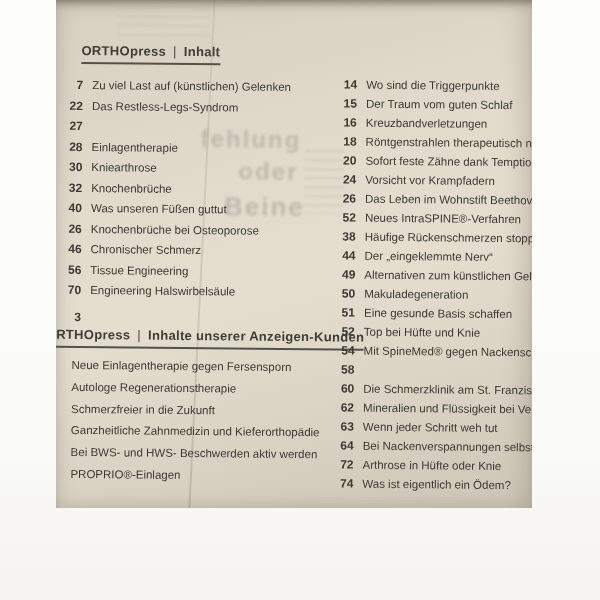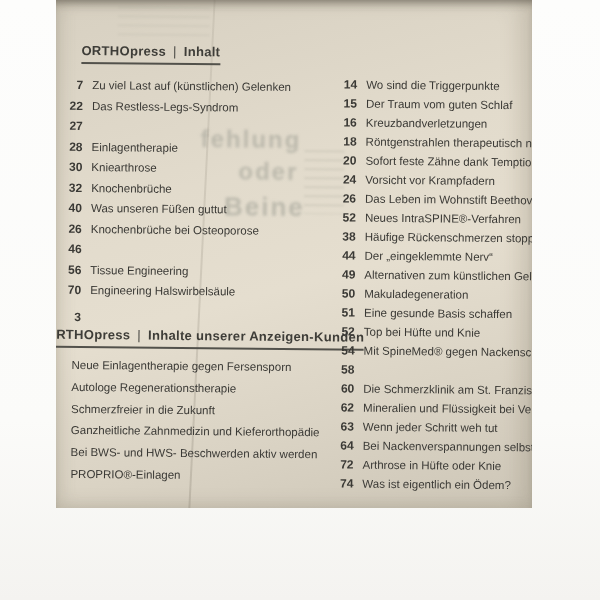--- a/index.html
+++ b/index.html
@@ -105,20 +105,21 @@
         <div class="toc-row">
           <span class="num">40</span>
           <span class="title">Was unseren Füßen guttut</span>
         </div>
         <div class="toc-row">
           <span class="num">26</span>
           <span class="title">Knochenbrüche bei Osteoporose</span>
         </div>
         <div class="toc-row">
           <span class="num">46</span>
+          <span class="title">Chronischer Schmerz</span>
         </div>
         <div class="toc-row">
           <span class="num">56</span>
           <span class="title">Tissue Engineering</span>
         </div>
         <div class="toc-row">
           <span class="num">70</span>
           <span class="title">Engineering Halswirbelsäule</span>
         </div>
         <div class="toc-row gap">

